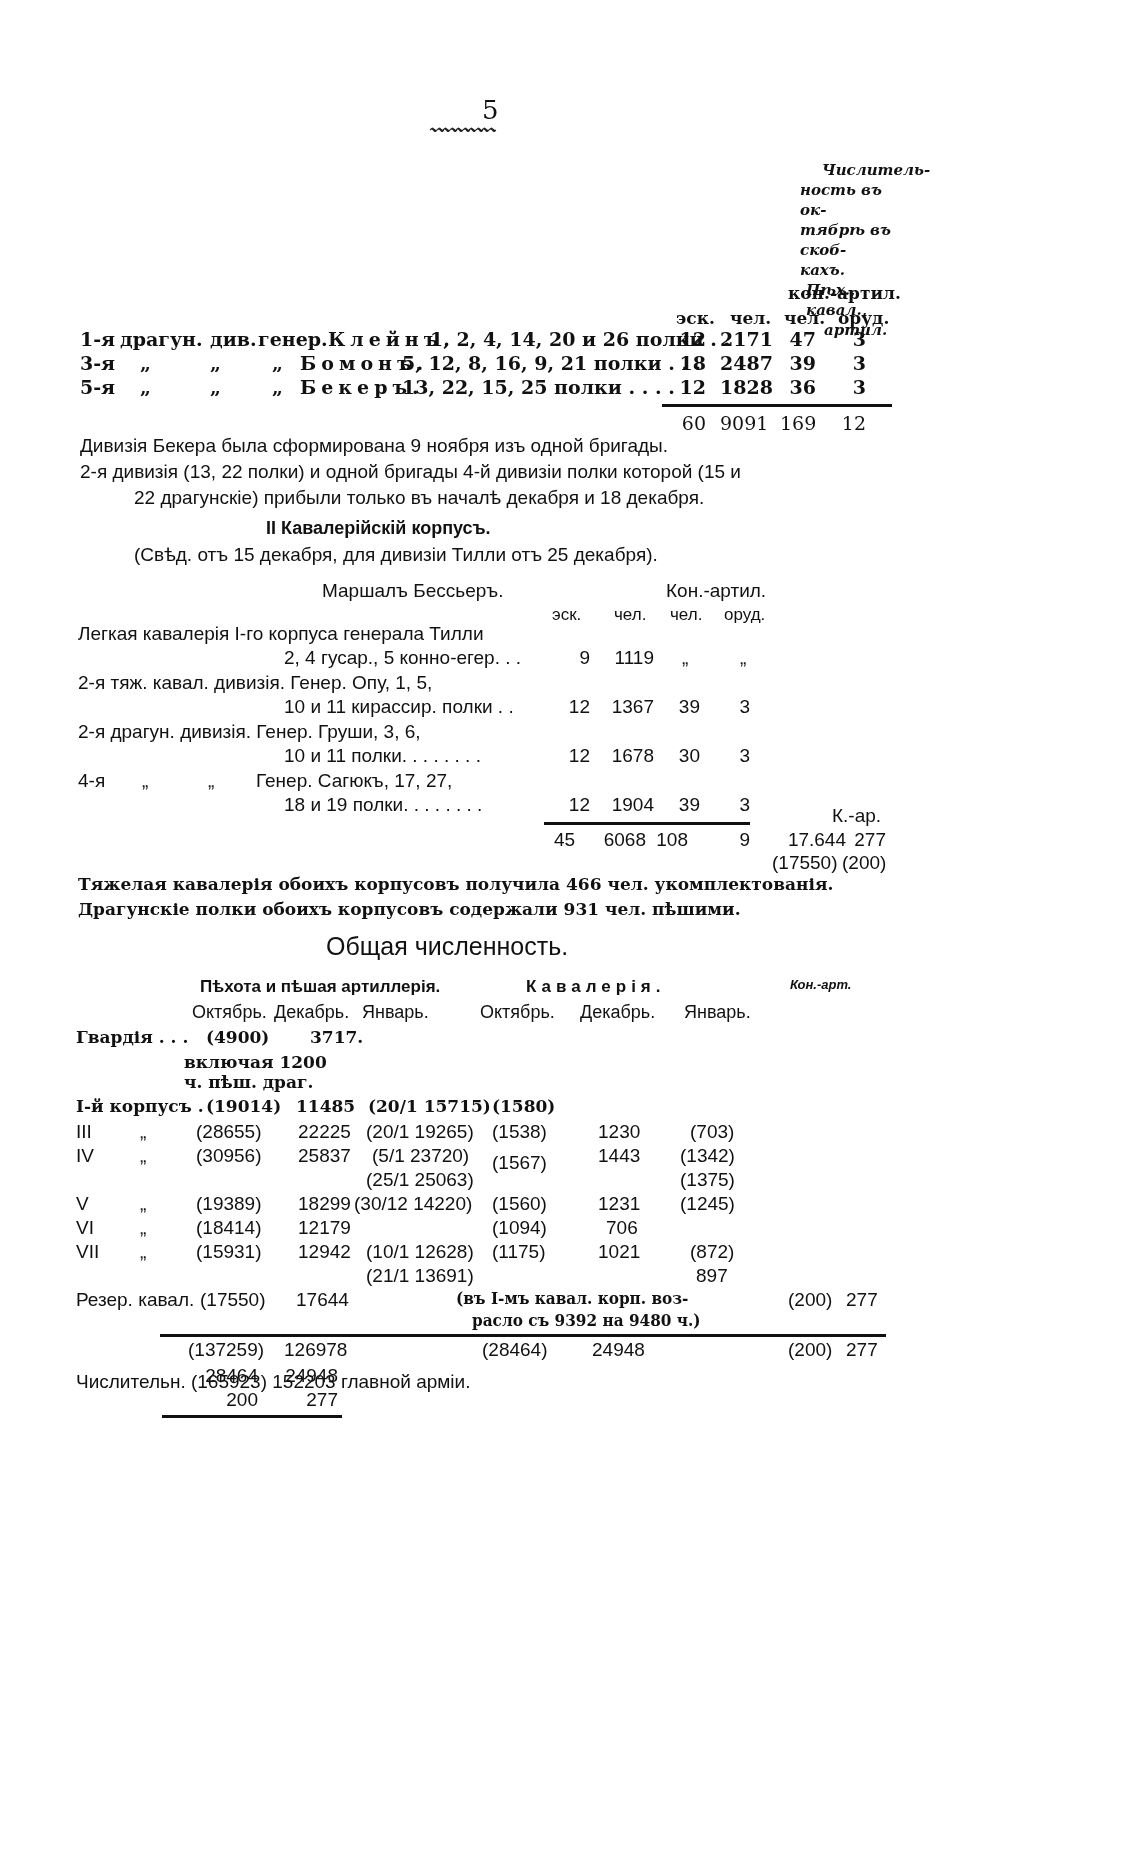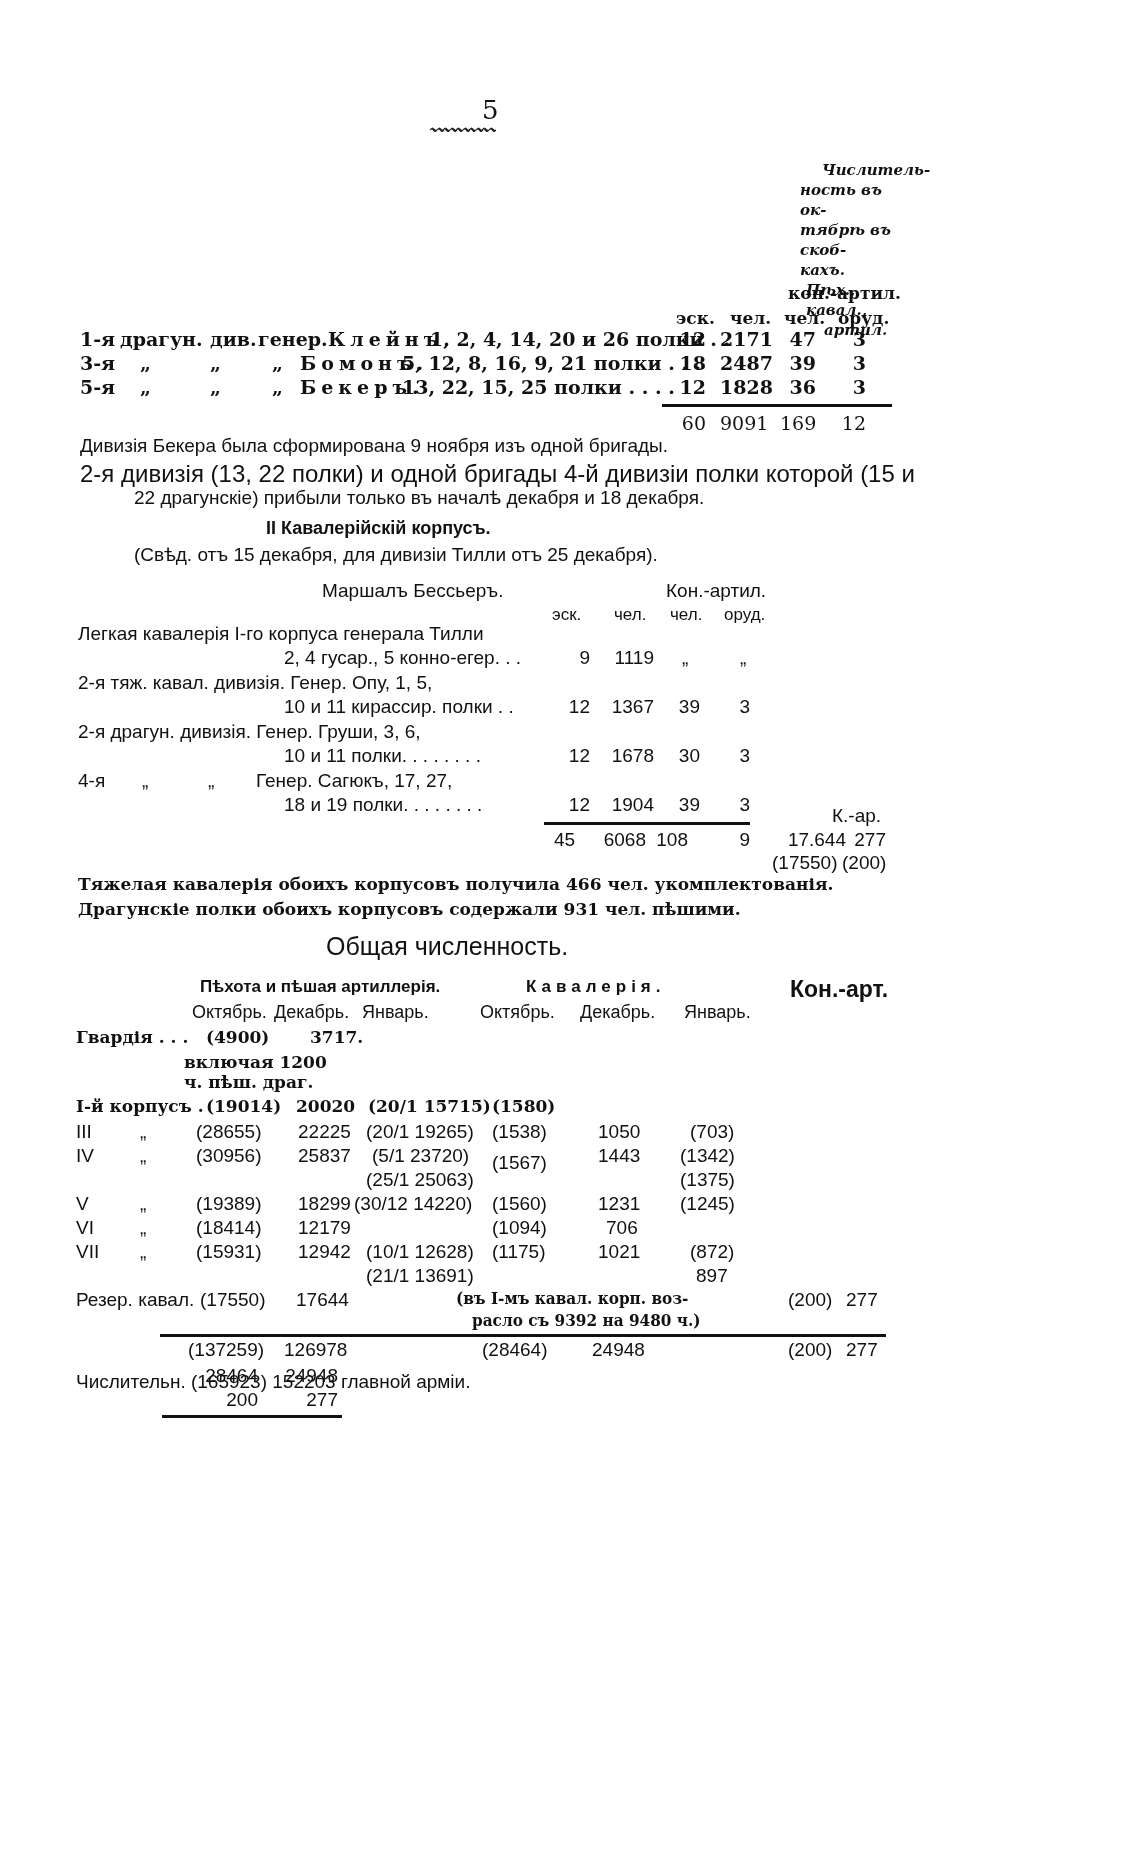--- a/index.html
+++ b/index.html
@@ -76,21 +76,21 @@
 </div>
 <div class="rule" style="left:662px; top:404px; width:230px;"></div>
 <div class="abs" style="left:80px; top:414px; width:820px; height:24px;">
   <span class="abs num" style="left:600px; width:26px;">60</span>
   <span class="abs num" style="left:640px; width:48px;">9091</span>
   <span class="abs num" style="left:700px; width:36px;">169</span>
   <span class="abs num" style="left:758px; width:28px;">12</span>
 </div>
 
 <div class="abs cond" style="left:80px; top:436px; font-size:19px;">Дивизія Бекера была сформирована 9 ноября изъ одной бригады.</div>
-<div class="abs cond" style="left:80px; top:462px; font-size:24px;">2-я дивизія (13, 22 полки) и одной бригады 4-й дивизіи полки которой (15 и</div>
+<div class="abs cond" style="left:80px; top:462px; font-size:19px;">2-я дивизія (13, 22 полки) и одной бригады 4-й дивизіи полки которой (15 и</div>
 <div class="abs cond" style="left:134px; top:488px; font-size:19px;">22 драгунскіе) прибыли только въ началѣ декабря и 18 декабря.</div>
 
 <div class="abs sans-bold" style="left:266px; top:519px; font-size:18px;">II Кавалерійскій корпусъ.</div>
 <div class="abs cond" style="left:134px; top:545px; font-size:19px;">(Свѣд. отъ 15 декабря, для дивизіи Тилли отъ 25 декабря).</div>
 <div class="abs cond" style="left:322px; top:581px; font-size:19px;">Маршалъ Бессьеръ.</div>
 <div class="abs cond" style="left:666px; top:581px; font-size:19px;">Кон.-артил.</div>
 <div class="abs cond" style="left:552px; top:606px; font-size:17px;">эск.</div>
 <div class="abs cond" style="left:614px; top:606px; font-size:17px;">чел.</div>
 <div class="abs cond" style="left:670px; top:606px; font-size:17px;">чел.</div>
 <div class="abs cond" style="left:724px; top:606px; font-size:17px;">оруд.</div>
@@ -145,54 +145,54 @@
 <div class="abs cond" style="left:80px; top:853px; width:820px; height:24px;">
   <span class="abs" style="left:692px;">(17550)</span>
   <span class="abs" style="left:762px;">(200)</span>
 </div>
 <div class="abs bold" style="left:78px; top:876px; font-size:17px;">Тяжелая кавалерія обоихъ корпусовъ получила 466 чел. укомплектованія.</div>
 <div class="abs bold" style="left:78px; top:901px; font-size:17px;">Драгунскіе полки обоихъ корпусовъ содержали 931 чел. пѣшими.</div>
 
 <div class="abs" style="left:326px; top:934px; font-size:25px; font-family:'Liberation Sans', 'DejaVu Sans', sans-serif;">Общая численность.</div>
 <div class="abs sans-bold" style="left:200px; top:978px; font-size:17px;">Пѣхота и пѣшая артиллерія.</div>
 <div class="abs sans-bold spaced" style="left:526px; top:978px; font-size:17px;">Кавалерія.</div>
-<div class="abs sans-bold" style="left:790px; top:978px; font-size:23px;">Кон.-арт.</div>
+<div class="abs sans-bold" style="left:790px; top:978px; font-size:13px;font-style:italic;">Кон.-арт.</div>
 <div class="abs cond" style="left:0; top:1003px; width:1140px; height:24px; font-size:18px;">
   <span class="abs" style="left:192px;">Октябрь.</span>
   <span class="abs" style="left:274px;">Декабрь.</span>
   <span class="abs" style="left:362px;">Январь.</span>
   <span class="abs" style="left:480px;">Октябрь.</span>
   <span class="abs" style="left:580px;">Декабрь.</span>
   <span class="abs" style="left:684px;">Январь.</span>
 </div>
 
 <div class="abs bold" style="left:0; top:1029px; width:1140px; height:24px; font-size:17px;">
   <span class="abs" style="left:76px;">Гвардія . . .</span>
   <span class="abs" style="left:206px;">(4900)</span>
   <span class="abs" style="left:310px;">3717.</span>
 </div>
 <div class="abs bold" style="left:184px; top:1054px; font-size:17px;">включая 1200</div>
 <div class="abs bold" style="left:184px; top:1074px; font-size:17px;">ч. пѣш. драг.</div>
 
 <div class="abs bold" style="left:0; top:1098px; width:1140px; height:24px; font-size:17px;">
   <span class="abs" style="left:76px;">I-й корпусъ .</span>
   <span class="abs" style="left:206px;">(19014)</span>
-  <span class="abs" style="left:296px;">20020</span>
+  <span class="abs" style="left:296px;">11485</span>
   <span class="abs" style="left:368px;">(20/1 15715)</span>
   <span class="abs" style="left:492px;">(1580)</span>
 </div>
 
 <div class="abs cond" style="left:0; top:1122px; width:1140px; height:24px;">
   <span class="abs" style="left:76px;">III</span>
   <span class="abs" style="left:140px;">„</span>
   <span class="abs" style="left:196px;">(28655)</span>
   <span class="abs" style="left:298px;">22225</span>
   <span class="abs" style="left:366px;">(20/1 19265)</span>
   <span class="abs" style="left:492px;">(1538)</span>
-  <span class="abs" style="left:598px;">1050</span>
+  <span class="abs" style="left:598px;">1230</span>
   <span class="abs" style="left:690px;">(703)</span>
 </div>
 <div class="abs cond" style="left:0; top:1146px; width:1140px; height:24px;">
   <span class="abs" style="left:76px;">IV</span>
   <span class="abs" style="left:140px;">„</span>
   <span class="abs" style="left:196px;">(30956)</span>
   <span class="abs" style="left:298px;">25837</span>
   <span class="abs" style="left:372px;">(5/1 23720)</span>
   <span class="abs" style="left:492px;margin-top:7px;">(1567)</span>
   <span class="abs" style="left:598px;">1443</span>

